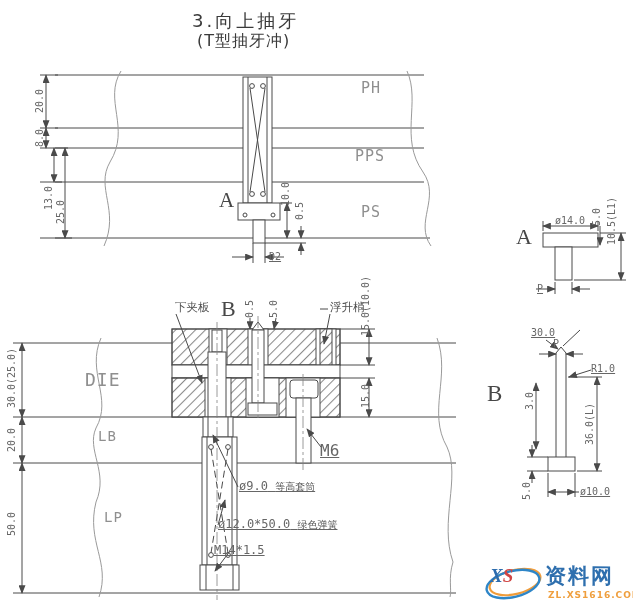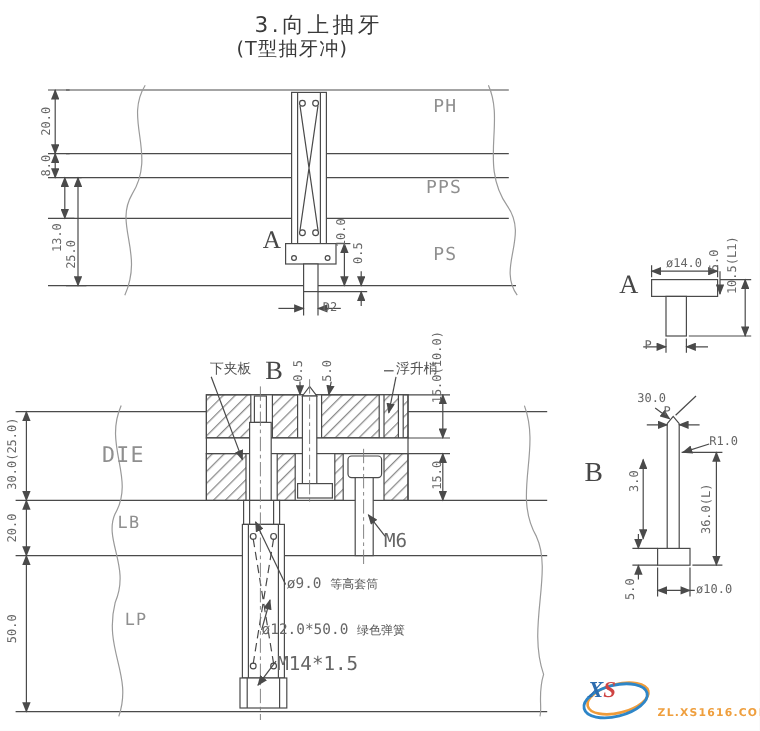--- a/index.html
+++ b/index.html
@@ -1,27 +1,27 @@
 <!DOCTYPE html>
 <html><head>
 <meta charset="utf-8">
 <style>
   html,body{margin:0;padding:0;background:#f7f7f7;}
   #stage{position:relative;width:633px;height:609px;background:#ffffff;overflow:hidden;
          font-family:"DejaVu Sans",sans-serif;}
   #linework{position:absolute;left:0;top:0;}
-  .dim{position:absolute;color:#666;font:10px "DejaVu Sans Mono",monospace;white-space:nowrap;}
+  .dim{position:absolute;color:#666;font:10px "DejaVu Sans Mono",monospace;white-space:nowrap;text-decoration:underline;}
   .dimc{position:absolute;color:#666;font:10px "DejaVu Sans Mono",monospace;white-space:nowrap;
         transform:translate(-50%,-50%);text-align:right;}
   .vdim{position:absolute;color:#666;font:10px "DejaVu Sans Mono",monospace;white-space:nowrap;
         transform:translate(-50%,-50%) rotate(-90deg);}
   .lbl{position:absolute;color:#4f4f4f;font:11.5px "DejaVu Sans",sans-serif;white-space:nowrap;}
   .plate{position:absolute;color:#8f8f8f;font:15px "DejaVu Sans Mono",monospace;letter-spacing:1px;white-space:nowrap;}
   .seclet{position:absolute;color:#474747;font:21px "Liberation Serif",serif;white-space:nowrap;}
-  .title1{position:absolute;left:212px;top:9px;color:#3a3a3a;font:18px "DejaVu Sans",sans-serif;letter-spacing:3px;}
+  .title1{position:absolute;left:192px;top:9px;color:#3a3a3a;font:18px "DejaVu Sans",sans-serif;letter-spacing:3px;}
   .title2{position:absolute;left:197px;top:31px;color:#3a3a3a;font:16px "DejaVu Sans",sans-serif;letter-spacing:1px;}
   .wm{position:absolute;left:484px;top:554px;width:148px;height:54px;}
   .wm-xs{position:absolute;left:6px;top:11px;font:italic bold 19px "Liberation Serif",serif;}
   .wm-x{color:#2c6cae;} .wm-s{color:#cf4443;}
   .wm-site{position:absolute;left:61px;top:8px;color:#2e6fae;font:bold 21px "DejaVu Sans",sans-serif;letter-spacing:2px;}
   .wm-url{position:absolute;left:64px;top:36px;color:#ef9f3e;font:bold 9px "DejaVu Sans",sans-serif;letter-spacing:1px;}
 </style>
 </head>
 <body>
 
@@ -230,26 +230,27 @@
 <div class="vdim" style="left:11px;top:524px">50.0</div>
 <div class="dim" style="left:320px;top:441px;font-size:16px">M6</div>
 <div class="dim" style="left:239px;top:479px;font-size:12px">
   <span>ø9.0</span>
   <span style="font:10px 'DejaVu Sans',sans-serif;color:#555">等高套筒</span>
 </div>
 <div class="dim" style="left:218px;top:517px;font-size:12px">
   <span>ø12.0*50.0</span>
   <span style="font:10px 'DejaVu Sans',sans-serif;color:#555">绿色弹簧</span>
 </div>
-<div class="dim" style="left:231px;top:543px;font-size:16px">M14*1.5</div>
+<div class="dim" style="left:214px;top:543px;font-size:12px">M14*1.5</div>
 
 <div class="wm">
   <svg width="62" height="50" style="position:absolute;left:0;top:4px">
     <ellipse cx="31" cy="24" rx="26" ry="12" transform="rotate(-14 31 24)" fill="none" stroke="#f09c3a" stroke-width="2.2"></ellipse>
     <ellipse cx="29" cy="26" rx="27" ry="13" transform="rotate(-14 29 26)" fill="none" stroke="#2e86c8" stroke-width="2.4"></ellipse>
   </svg>
   <div class="wm-xs">
     <span class="wm-x">X</span><span class="wm-s">S</span>
   </div>
+  <div class="wm-site">资料网</div>
   <div class="wm-url">ZL.XS1616.COM</div>
 </div>
 
 </div>
 
 </body></html>

